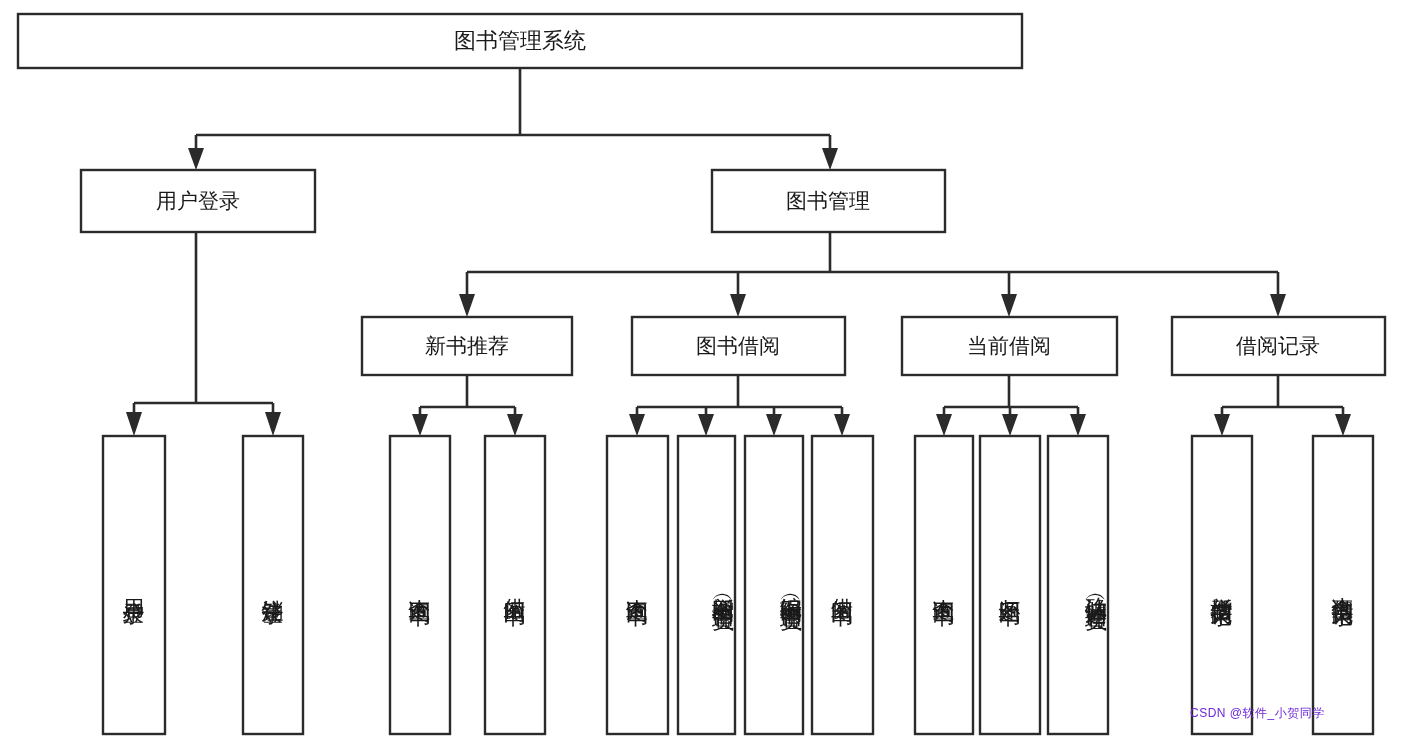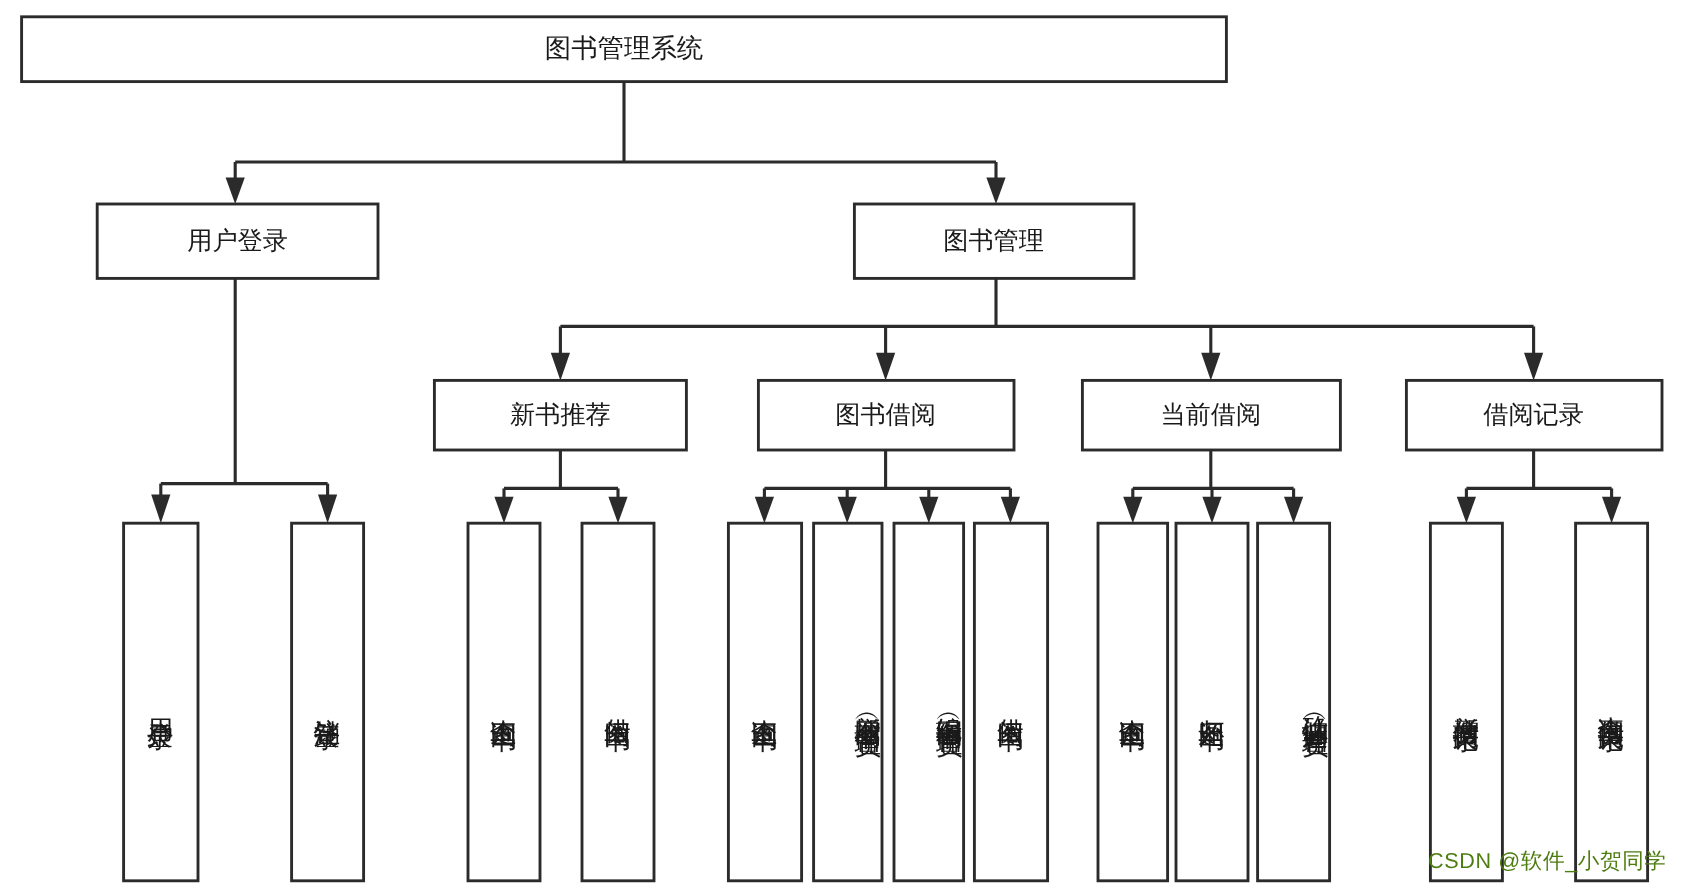--- a/index.html
+++ b/index.html
@@ -67,22 +67,22 @@
     text-align: center;
     display: flex;
     align-items: center;
     justify-content: center;
     white-space: nowrap;
     pointer-events: none;
   }
   .watermark {
     position: absolute;
     font-family: "Liberation Sans", "DejaVu Sans", sans-serif;
-    font-size: 18px;
-    color: #4d7c0f;
+    font-size: 12px;
+    color: #6d28d9;
     white-space: nowrap;
     letter-spacing: 0.5px;
   }
 </style>
 </head>
 <body>
 
 <div id="diagram-root">
 
   <svg class="diagram-canvas" viewBox="0 0 1405 747">

